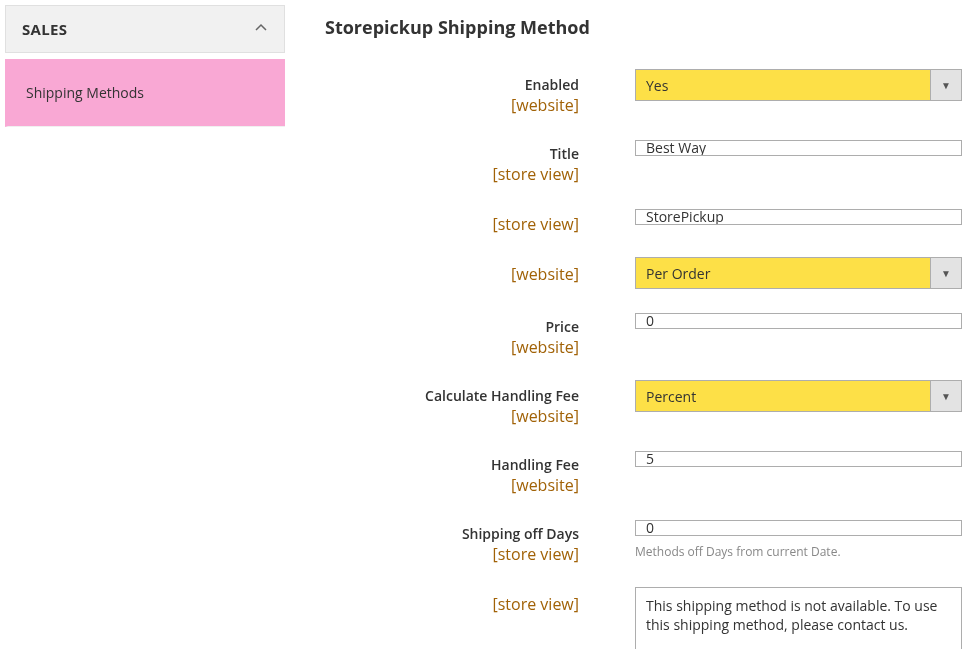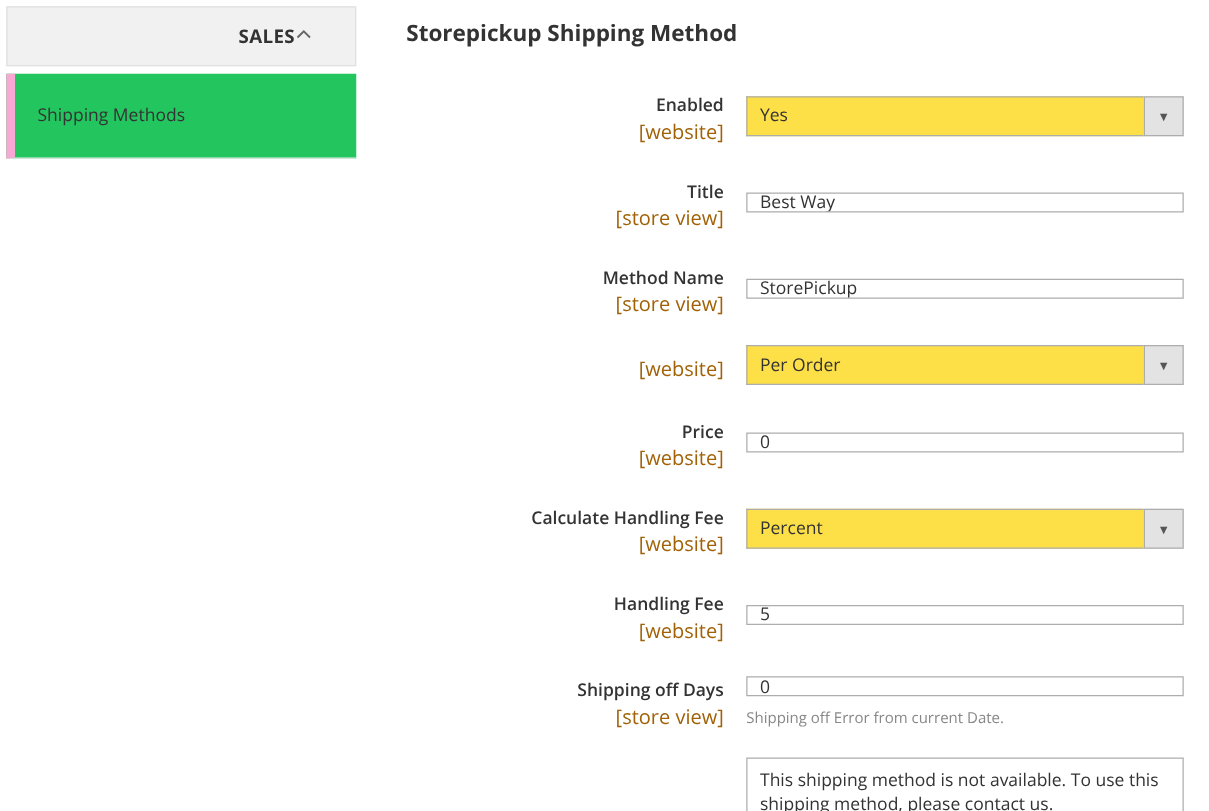--- a/index.html
+++ b/index.html
@@ -19,39 +19,39 @@
       display: flex;
       padding: 5px;
     }
     .sidebar {
       width: 280px;
       flex-shrink: 0;
     }
     .sidebar-header {
       background: #f1f1f1;
       border: 1px solid #e0e0e0;
-      padding: 12px 34px;
-      display: flex;
-      justify-content: flex-end;
+      padding: 12px 16px;
+      display: flex;
+      justify-content: space-between;
       align-items: center;
       cursor: pointer;
     }
     .sidebar-title {
       font-weight: 700;
       font-size: 15px;
       color: #333;
       letter-spacing: 0.3px;
     }
     .chevron {
       font-size: 16px;
       color: #666;
     }
     .sidebar-item {
-      background: #22c55e;
-      border-left: 7px solid #f9a8d4;
+      background: #f9a8d4;
+      border-left: 3px solid #f9a8d4;
       padding: 24px 18px;
       font-size: 14px;
       color: #333;
       cursor: pointer;
       border-bottom: 1px solid #f0f0f0;
       margin-top: 6px;
     }
     .main-content {
       flex: 1;
       padding-left: 40px;
@@ -59,21 +59,22 @@
     }
     .section-title {
       font-size: 18px;
       font-weight: 700;
       color: #333;
       margin-bottom: 30px;
     }
     .form-row {
       display: flex;
       margin-bottom: 22px;
-      align-items: center;
+      align-items: flex-start;
+      gap: 38px;
     }
     .label-col {
       width: 272px;
       text-align: right;
       padding-right: 18px;
       padding-top: 6px;
     }
     .field-label {
       font-size: 14px;
       font-weight: 600;
@@ -183,21 +184,20 @@
         <div class="field-label">Title</div>
         <div class="scope-label">[store view]</div>
       </div>
       <div class="input-col">
         <input type="text" class="text-input" value="Best Way" style="">
       </div>
     </div>
 
     <div class="form-row">
       <div class="label-col">
-        <div class="field-label">Method Name</div>
         <div class="scope-label">[store view]</div>
       </div>
       <div class="input-col">
         <input type="text" class="text-input" value="StorePickup" style="">
       </div>
     </div>
 
     <div class="form-row">
       <div class="label-col">
         <div class="scope-label">[website]</div>
@@ -247,21 +247,21 @@
       </div>
     </div>
 
     <div class="form-row">
       <div class="label-col">
         <div class="field-label">Shipping off Days</div>
         <div class="scope-label">[store view]</div>
       </div>
       <div class="input-col">
         <input type="text" class="text-input" value="0" style="">
-        <div class="help-text">Shipping off Error from current Date.</div>
+        <div class="help-text">Methods off Days from current Date.</div>
       </div>
     </div>
 
     <div class="form-row">
       <div class="label-col">
         <div class="scope-label">[store view]</div>
       </div>
       <div class="input-col">
         <textarea class="textarea-input" style="">This shipping method is not available. To use this shipping method, please contact us.</textarea>
       </div>

